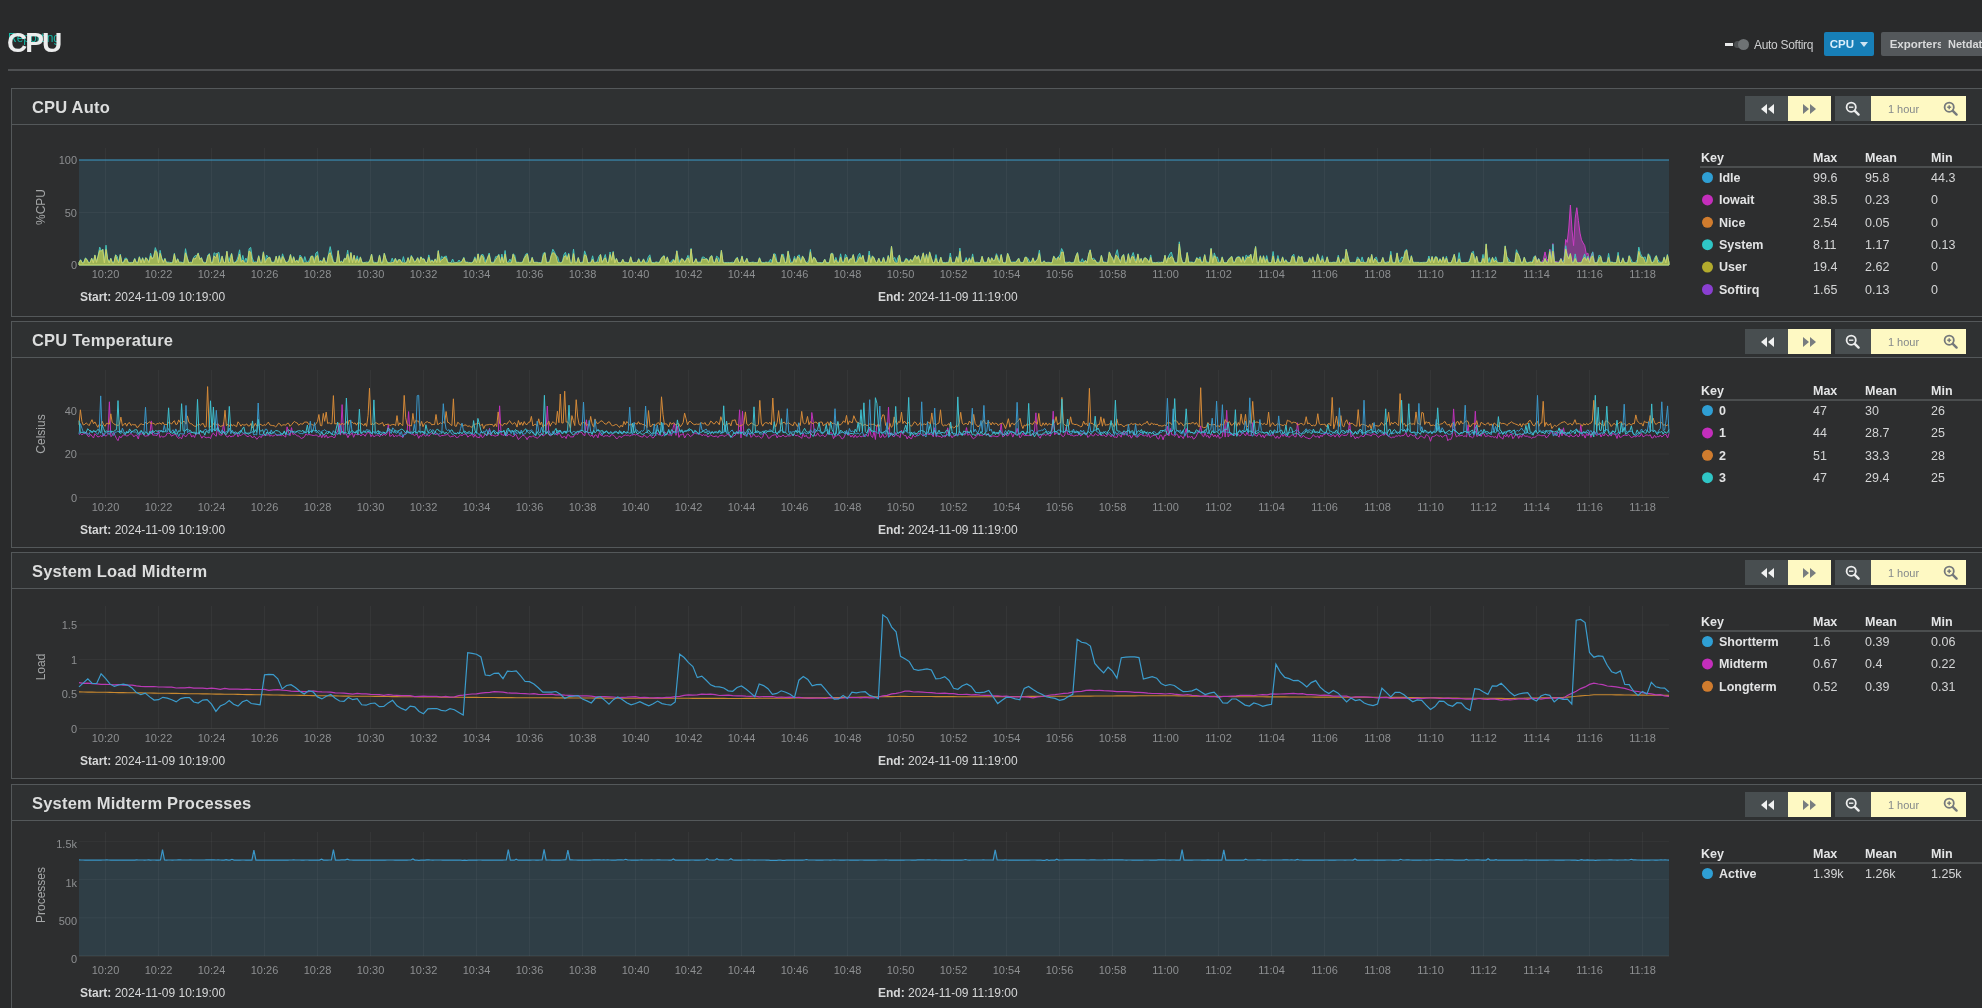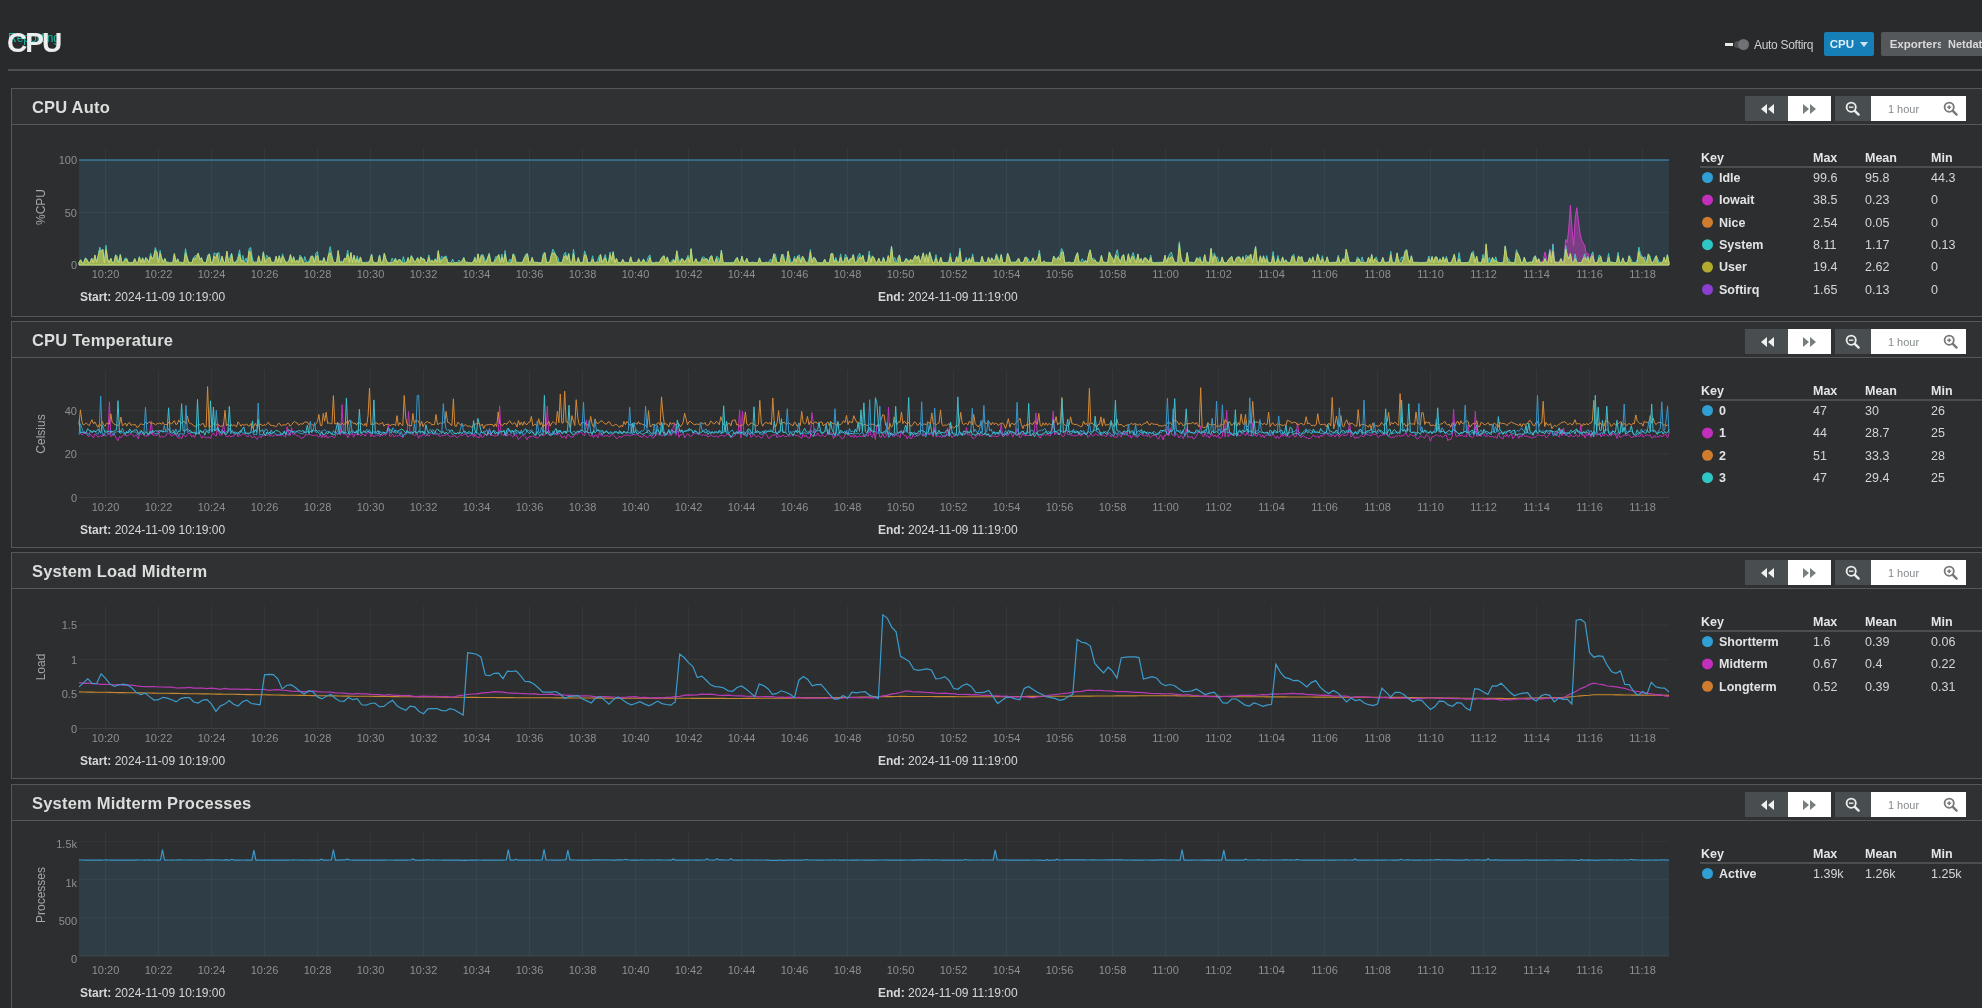--- a/index.html
+++ b/index.html
@@ -1,19 +1,19 @@
 <!DOCTYPE html>
 <html><head><meta charset="utf-8"><title>CPU</title><style>
 html,body{margin:0;padding:0;width:1982px;height:1008px;background:#292a2b;overflow:hidden;font-family:"Liberation Sans",sans-serif}
 .panel{position:absolute;left:11px;width:1975px;background:#2d2e2f;border-top:1px solid #54585a;border-bottom:1px solid #54585a;border-left:1px solid #54585a;box-sizing:border-box;overflow:hidden}
 .phead{position:absolute;top:0;left:0;right:0;height:36px;background:#2f3132;border-bottom:1px solid #54585a;box-sizing:border-box;z-index:2}
 .ptitle{position:absolute;left:20px;top:9px;font-size:16.5px;font-weight:bold;color:#dcdddd;letter-spacing:0.2px}
 .tb{position:absolute;top:7px;height:25px;display:flex;align-items:center;justify-content:center;box-sizing:border-box}
 .tbl{background:#484e50}
-.tbd{background:#ffffff}
+.tbd{background:#fef9c3}
 .chart{position:absolute;left:0;top:1px;z-index:1}
 .hbtn{position:absolute;top:32px;height:24px;border-radius:2px;display:flex;align-items:center;justify-content:center;font-size:11.5px;font-weight:bold;color:#d9dadb}
 </style></head>
 <body>
 <div style="position:absolute;left:8px;top:31px;font-size:12px;color:#14b8a6">Reporting</div>
 <div style="position:absolute;left:7px;top:27px;font-size:28px;font-weight:bold;color:#eceded;letter-spacing:-2px">CPU</div>
 <div style="position:absolute;left:8px;top:69px;width:1974px;height:2px;background:#4e5052"></div>
 <div style="position:absolute;left:1725px;top:43px;width:8px;height:2.5px;background:#e8e9e9"></div>
 <div style="position:absolute;left:1734px;top:41px;width:14px;height:7px;border-radius:4px;background:#4d5052"></div>
 <div style="position:absolute;left:1738px;top:39px;width:11px;height:11px;border-radius:50%;background:#6e7274"></div>

